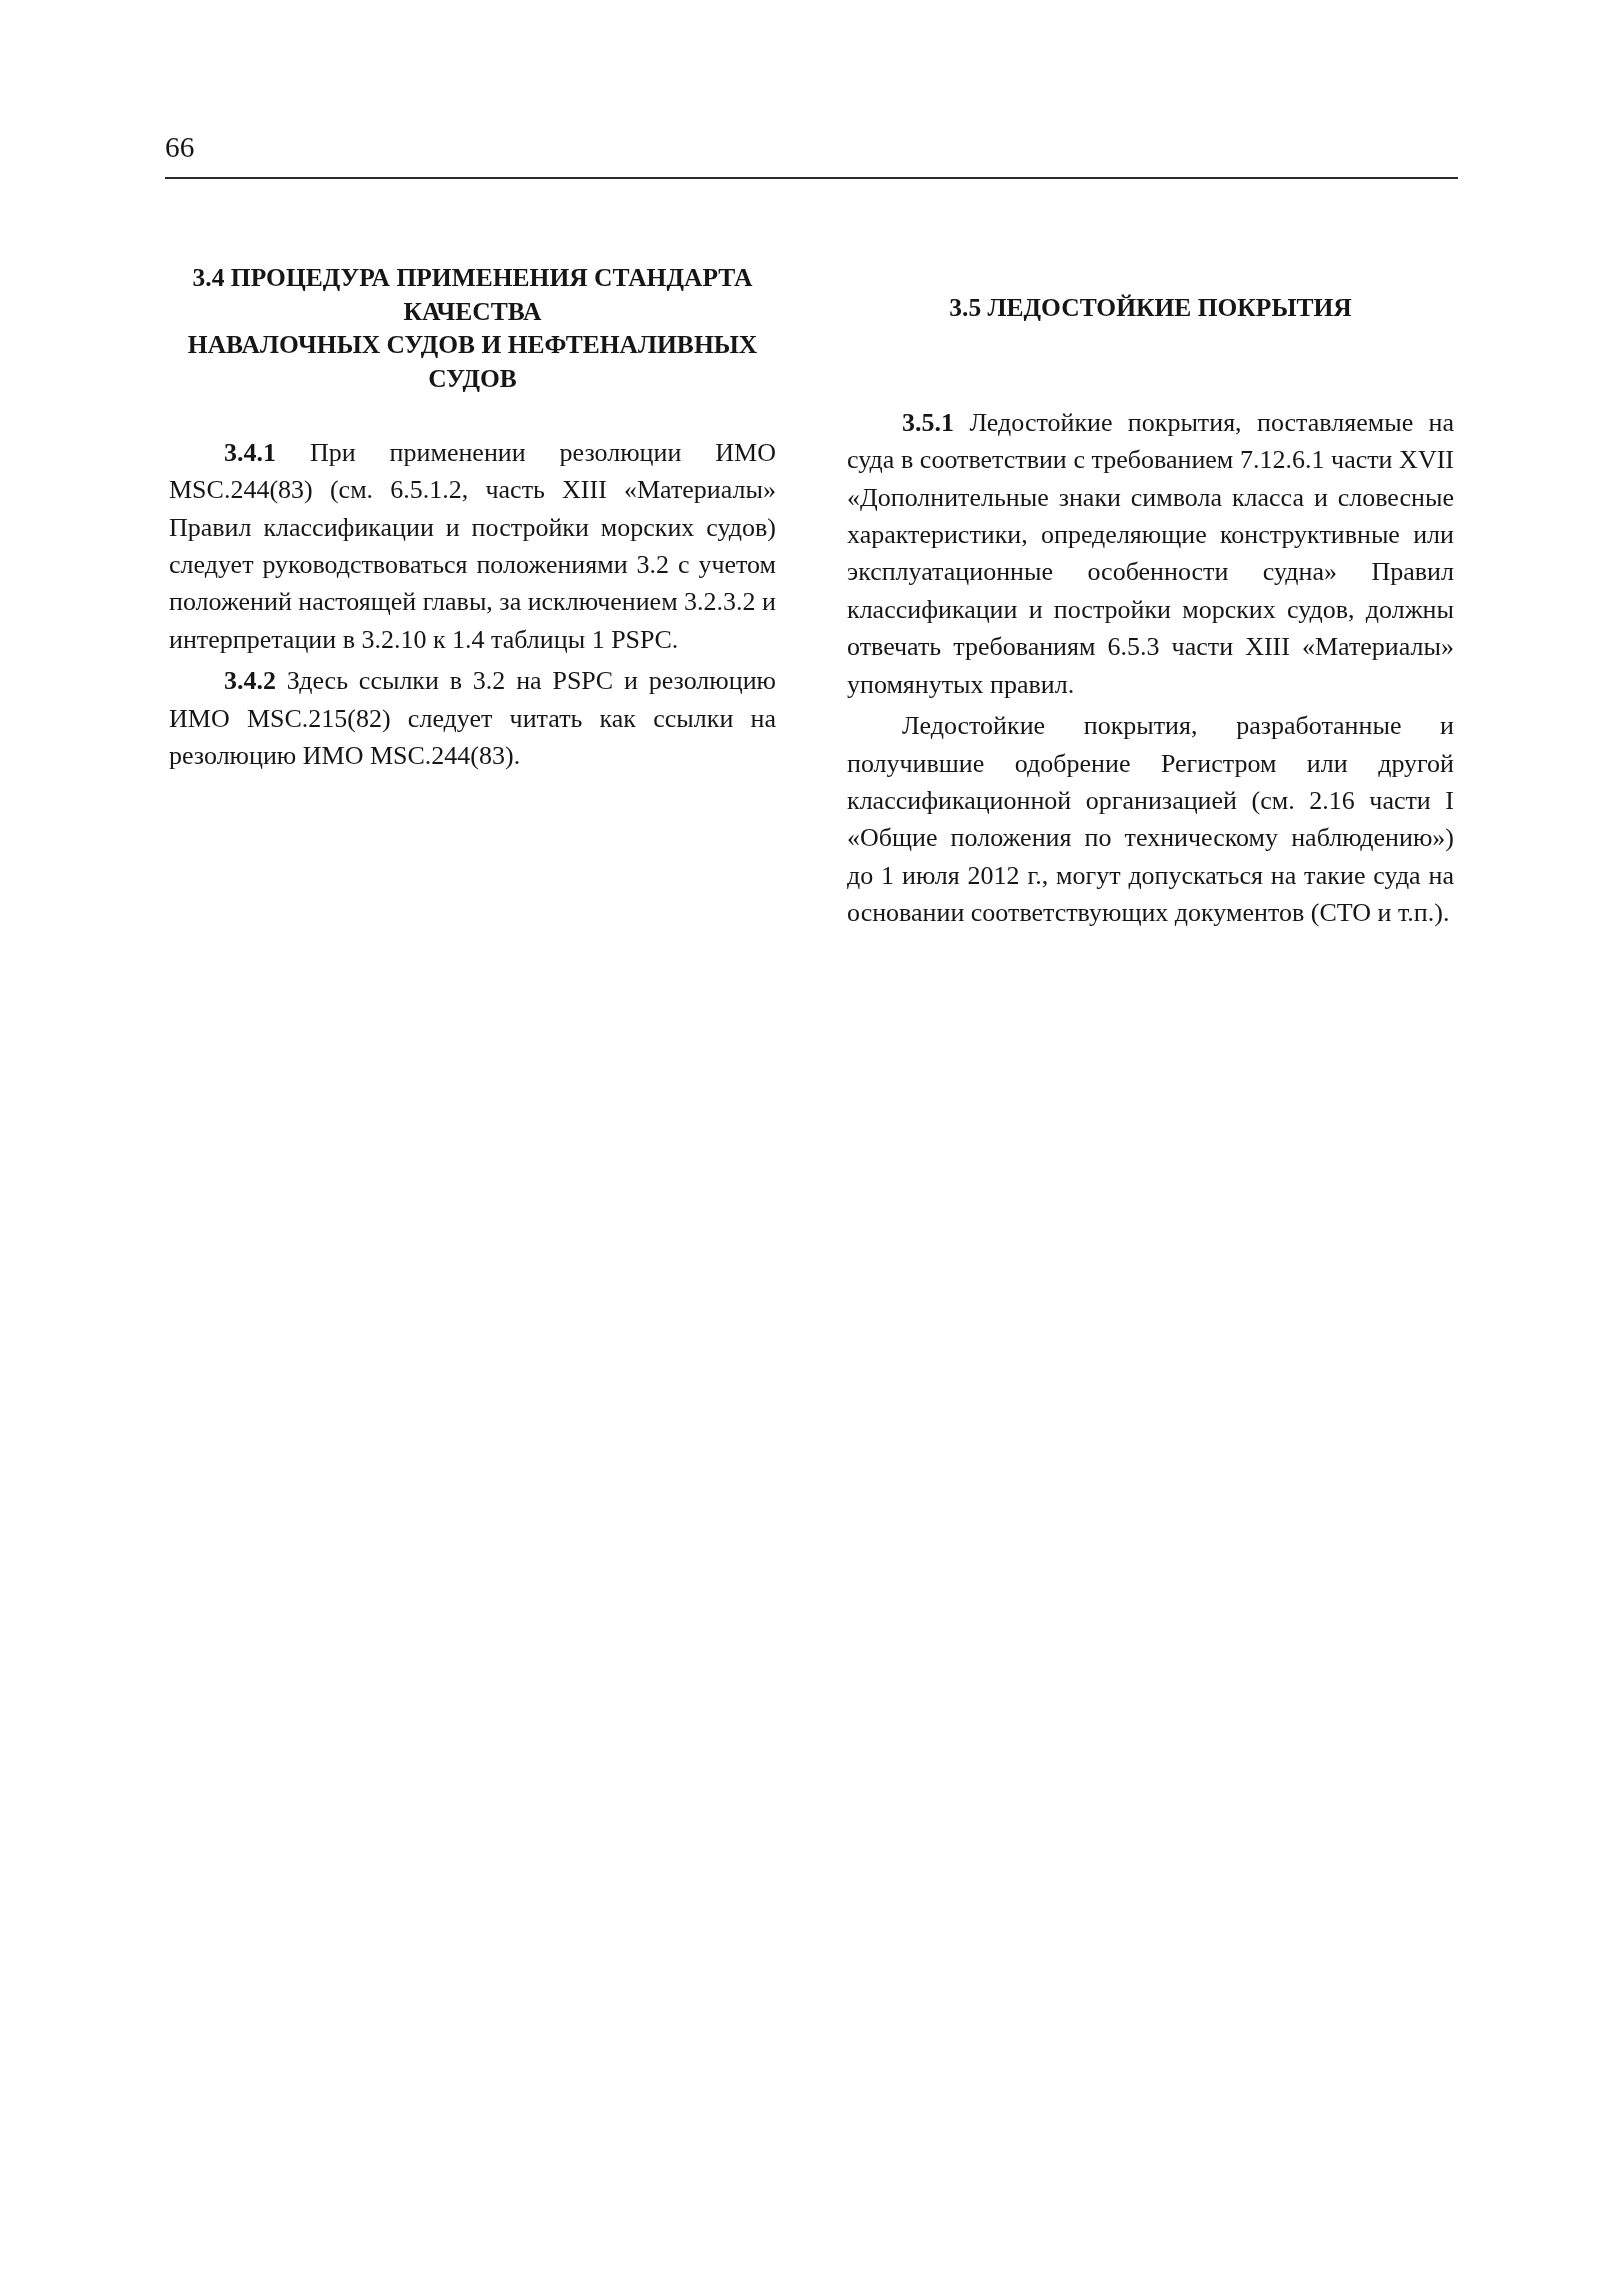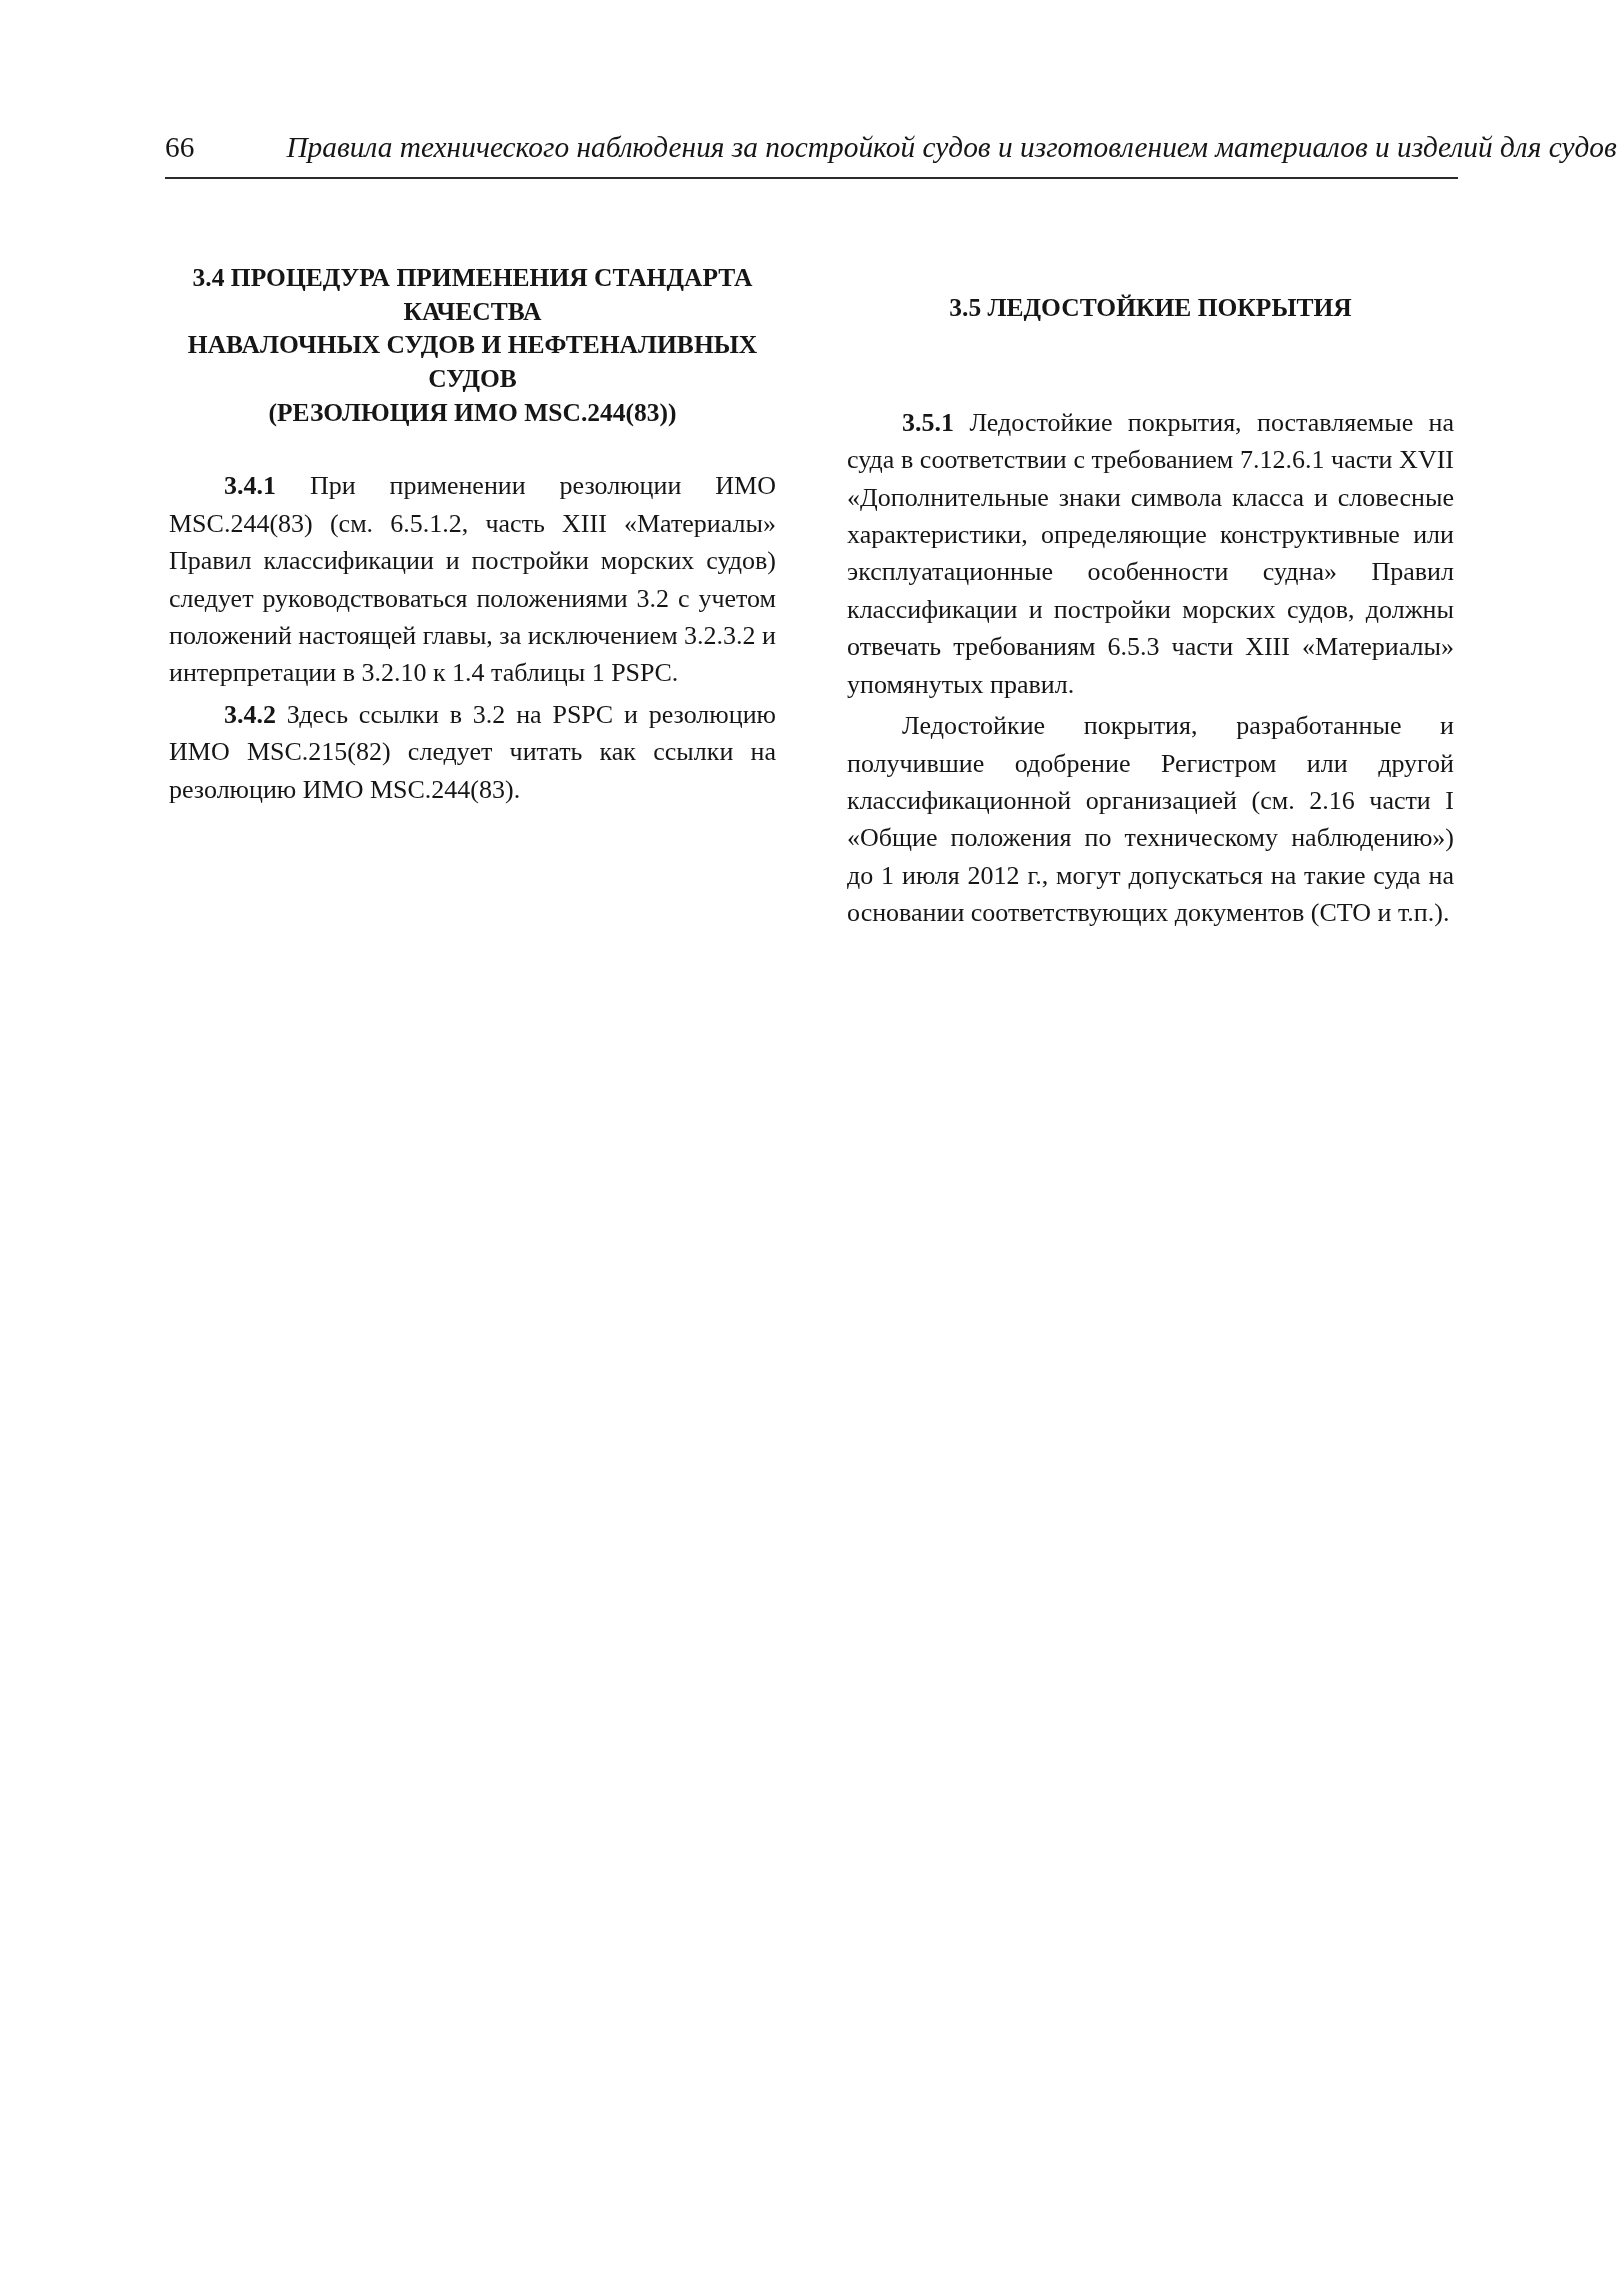--- a/index.html
+++ b/index.html
@@ -67,30 +67,28 @@
     line-height: 0;
   }
 </style>
 </head>
 <body>
 
 <div class="page">
 
   <div class="header-row">
     <span class="page-num">66</span>
-    <span class="header-title">Правила технического наблюдения за постройкой судов и изготовлением материалов и изделий для судов</span>
   </div>
 
   <div class="columns">
 
     <div class="col col-left">
       <div class="col-heading">
         <div>3.4 ПРОЦЕДУРА ПРИМЕНЕНИЯ СТАНДАРТА КАЧЕСТВА</div>
         <div>НАВАЛОЧНЫХ СУДОВ И НЕФТЕНАЛИВНЫХ СУДОВ</div>
-        <div>(РЕЗОЛЮЦИЯ ИМО MSC.244(83))</div>
       </div>
 
       <p class="para"><b>3.4.1</b><span> При применении резолюции ИМО MSC.244(83) (см. 6.5.1.2, часть XIII «Материалы» Правил классификации и постройки морских судов) следует руководствоваться положениями 3.2 с учетом положений настоящей главы, за исключением 3.2.3.2 и интерпретации в 3.2.10 к 1.4 таблицы 1 PSPC.</span></p>
 
       <p class="para"><b>3.4.2</b><span> Здесь ссылки в 3.2 на PSPC и резолюцию ИМО MSC.215(82) следует читать как ссылки на резолюцию ИМО MSC.244(83).</span></p>
 
     </div>
 
     <div class="col col-right">
       <div class="col-heading">

